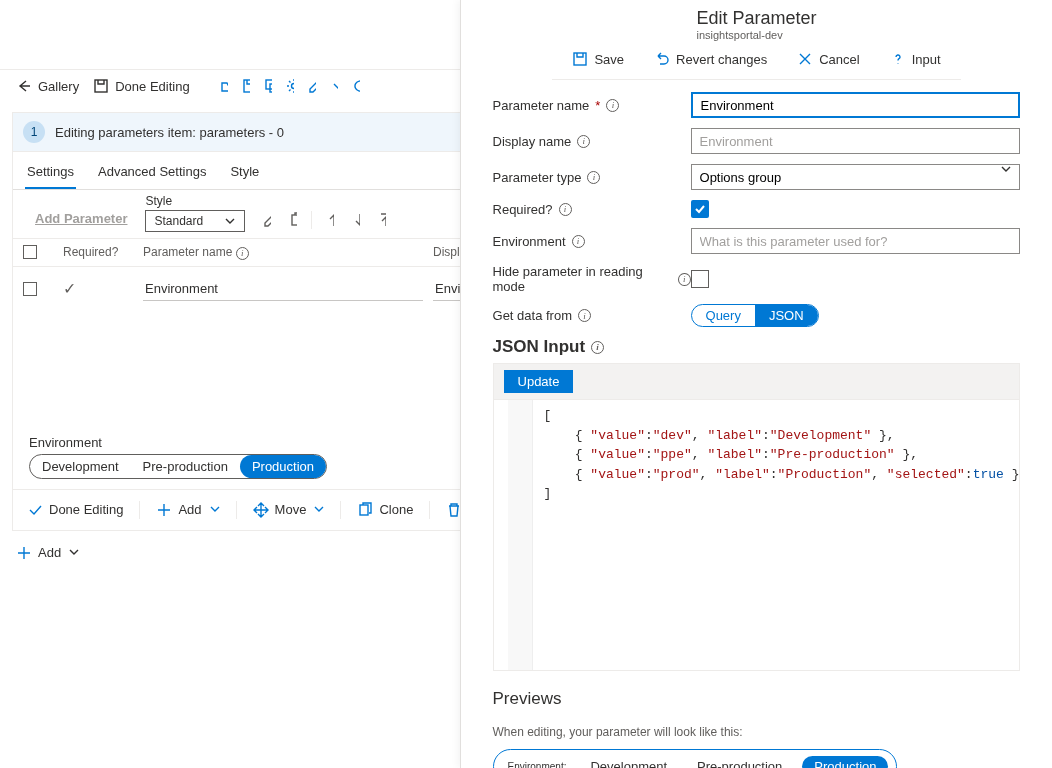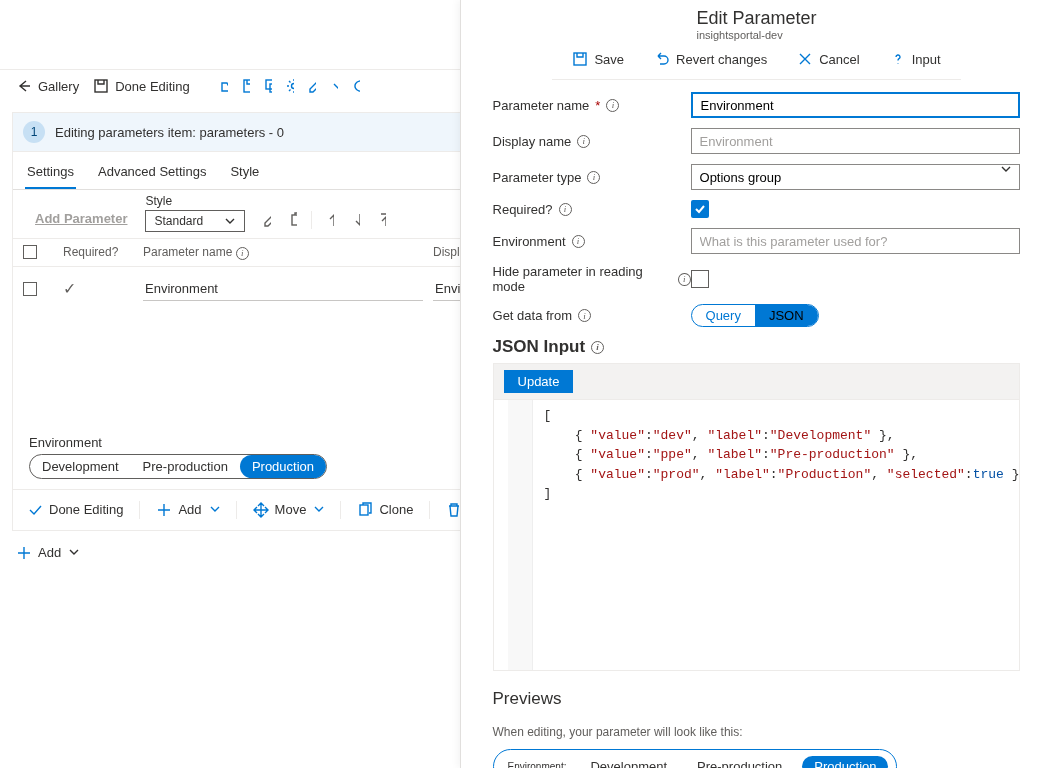--- a/index.html
+++ b/index.html
@@ -152,21 +152,21 @@
   .dd .txt-input { width:100%;}
   .cb2 {
     width:18px; height:18px; background:var(--azure-blue); border-radius:2px;
     display:flex; align-items:center; justify-content:center; color:#fff;
   }
   .cb-empty { width:18px; height:18px; border:1px solid var(--subtle);}
   .seg {
     display:inline-flex; border:1px solid var(--azure-blue); border-radius:14px; overflow:hidden;
   }
   .seg .opt { padding:3px 14px; font-size:13px; color:var(--azure-blue); cursor:pointer;}
-  .seg .opt.on { background:var(--azure-blue); color:#000000;}
+  .seg .opt.on { background:var(--azure-blue); color:#ffffff;}
   .json-head { font-size:17px; font-weight:700; margin:10px 0 6px 0; display:flex; align-items:center; gap:6px;}
   .code-wrap { border:1px solid var(--light-border);}
   .code-bar { background:#f3f2f1; padding:6px 10px; border-bottom:1px solid var(--light-border);}
   .btn-primary {
     background:var(--azure-blue); color:#ffffff; border:none; padding:4px 14px;
     font-size:13px; cursor:pointer;
   }
   .code-area {
     font-family:"Consolas","Courier New",monospace; font-size:13px;
     padding:6px 0 6px 50px; line-height:1.5; min-height:270px;

